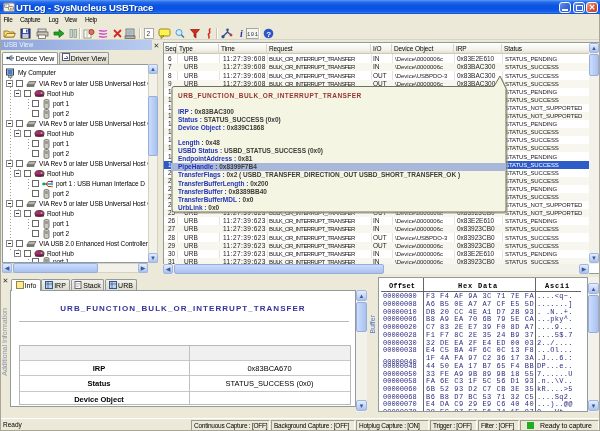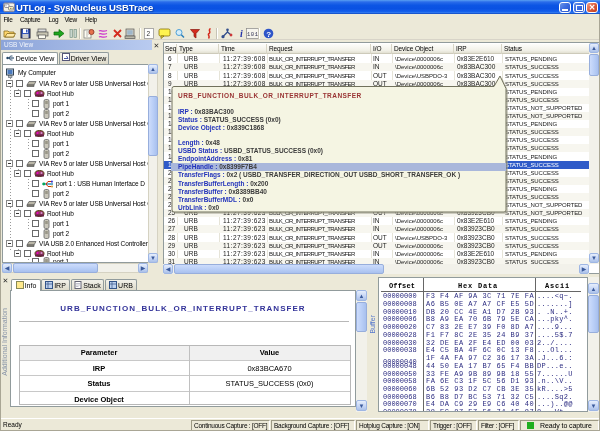--- a/index.html
+++ b/index.html
@@ -723,22 +723,20 @@
       <path d="M0.5 3 H7.5 M3 0.5 V7.5" stroke="#358" stroke-width="0.7"></path>
     </svg>URB</div>
 <div class="abs" id="blstrip">
     <div class="vtext" style="position:absolute;left:1px;top:18px;color:#8894A8;">Additional Information</div>
   </div>
 <div class="abs" id="blcontent">
     <div id="bltitle">URB_FUNCTION_BULK_OR_INTERRUPT_TRANSFER</div>
     <div style="position:absolute;left:8px;top:30px;width:330px;border-top:1px solid #B8B8B8;"></div>
     <div class="ptable" style="left:8px;top:54px;width:332px;height:60px;">
       <div class="prow" style="top:0;height:13.5px;background:#F0F0F0;font-weight:bold;border-top:none;line-height:13.5px;">
-        <span style="position:absolute;left:0;width:158px;">Parameter</span>
-        <span style="position:absolute;left:169px;width:161px;">Value</span>
       </div>
       <div class="prow" style="top:13.5px;height:15.5px;line-height:15.5px;">
         <span style="position:absolute;left:0;width:158px;font-weight:bold;">IRP</span>
         <span style="position:absolute;left:169px;width:161px;">0x83BCA670</span>
       </div>
       <div class="prow" style="top:29.0px;height:15.5px;line-height:15.5px;">
         <span style="position:absolute;left:0;width:158px;font-weight:bold;">Status</span>
         <span style="position:absolute;left:169px;width:161px;">STATUS_SUCCESS (0x0)</span>
       </div>
       <div class="prow" style="top:44.5px;height:15.5px;line-height:15.5px;">

